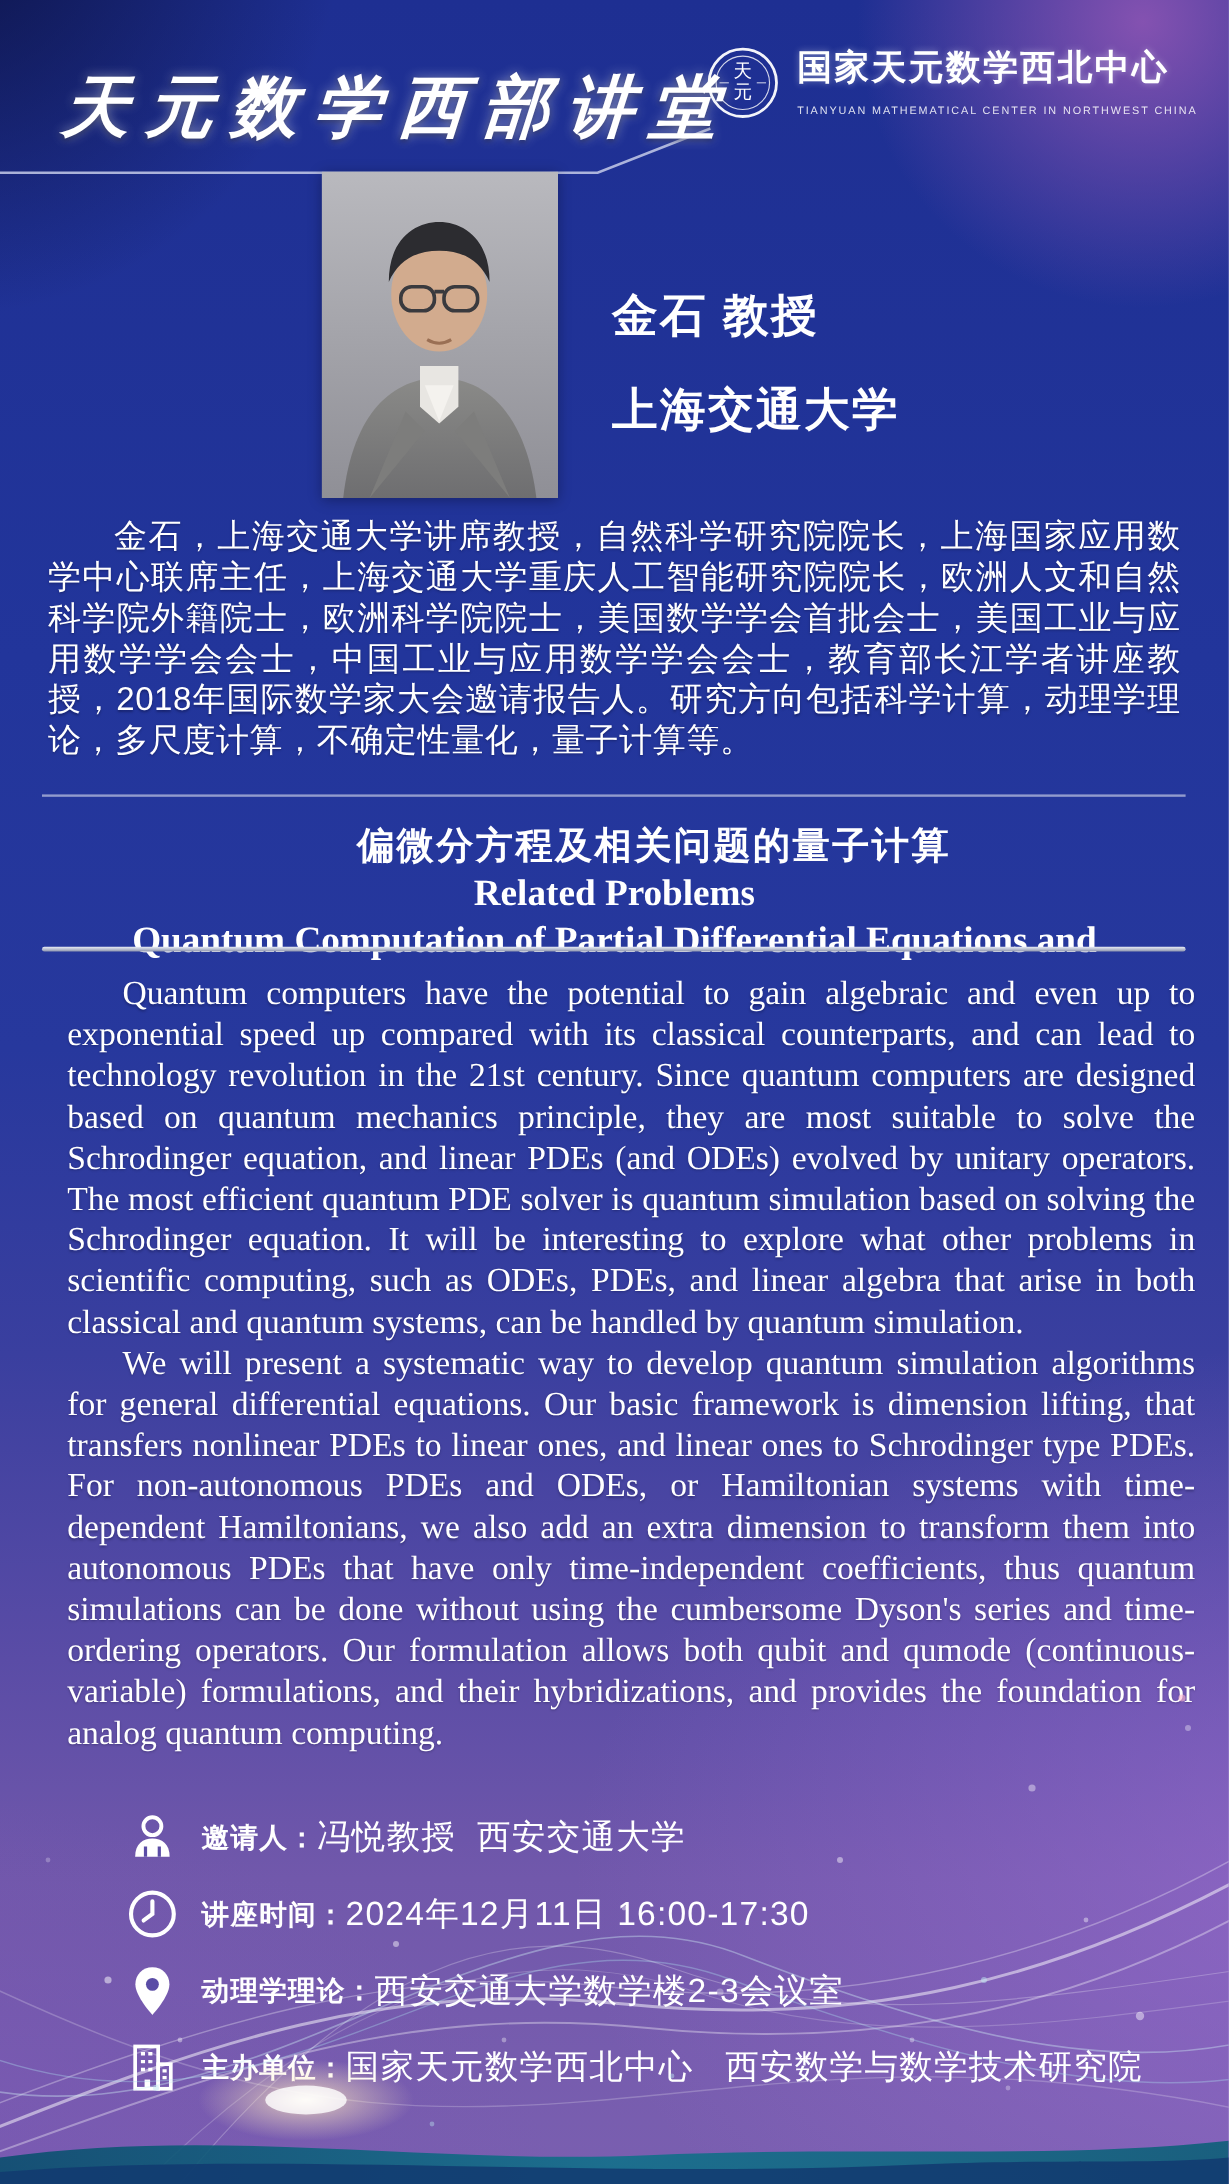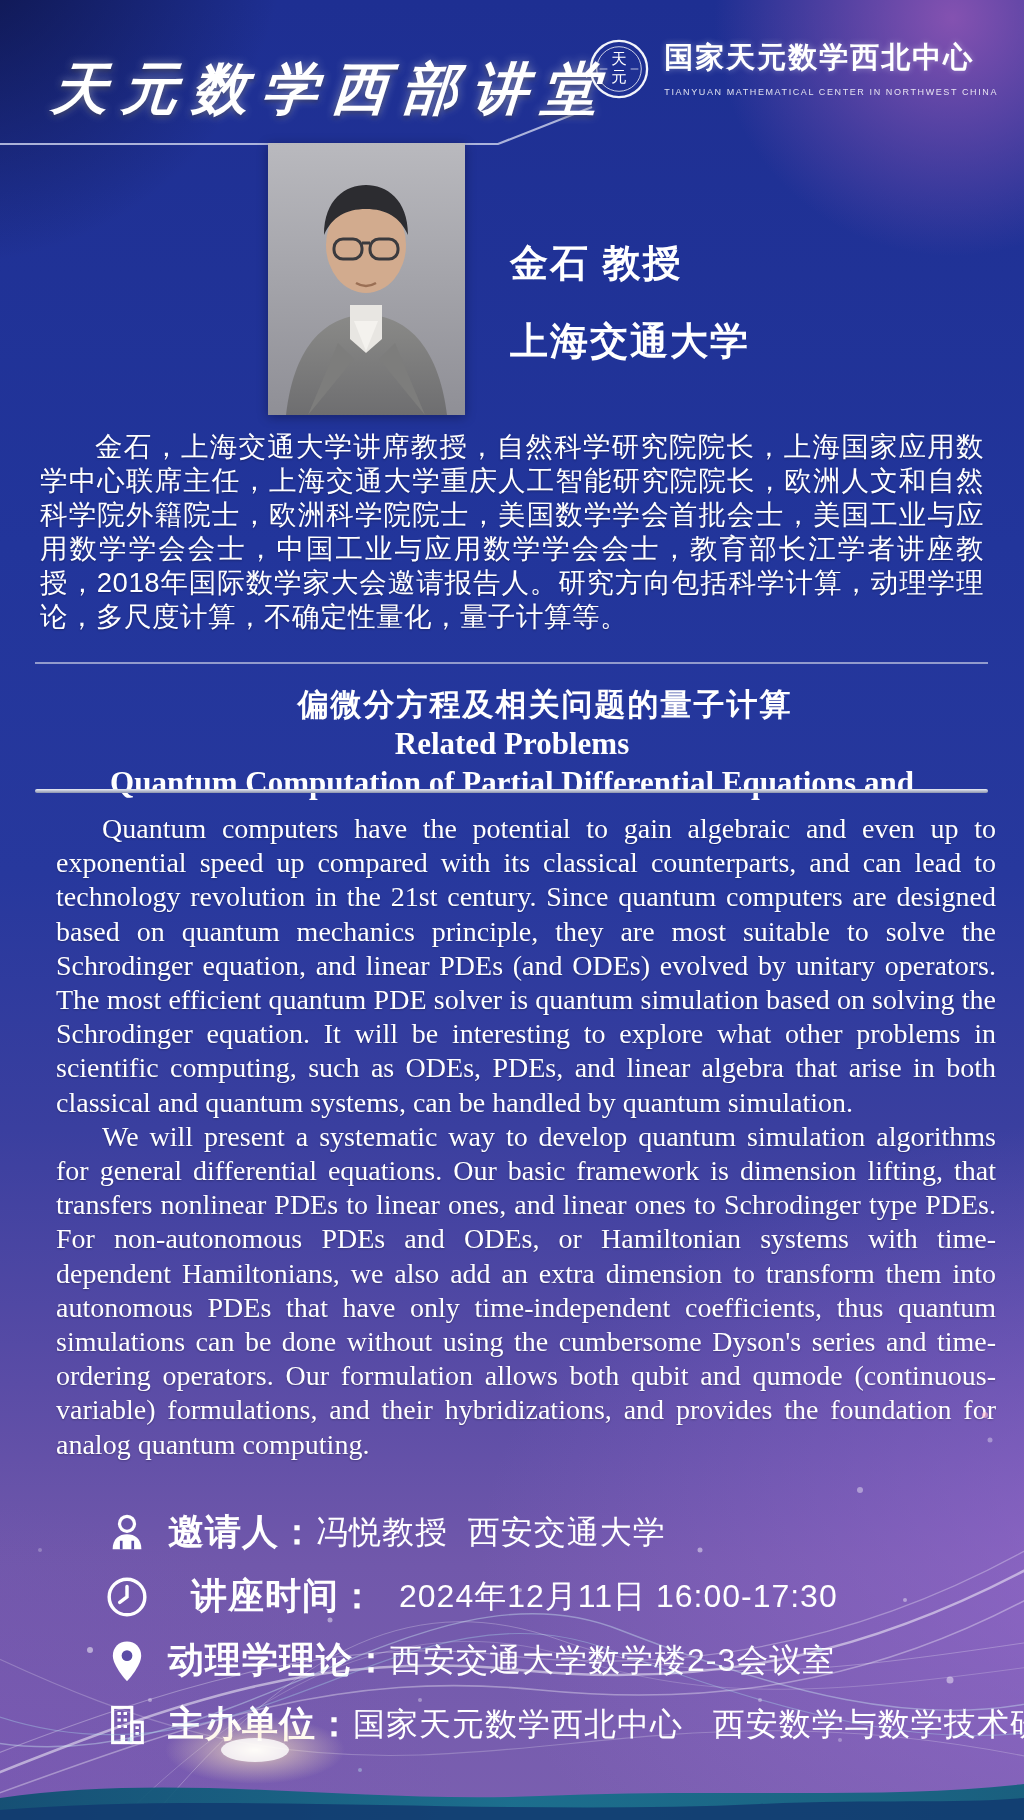--- a/index.html
+++ b/index.html
@@ -55,23 +55,23 @@
     left:56px;top:812px;width:940px;
     font-family:"Liberation Serif",serif;font-size:28px;line-height:34.2px;
     text-align:justify;text-align-last:left;text-shadow:0 1px 2px rgba(0,0,30,.3);
   }
   .abstract p{margin:0;text-indent:46px;}
 
   
   .details{left:104px;top:1508px;width:880px;}
   .detail-row{position:absolute;left:0;display:flex;align-items:center;white-space:pre;}
   .detail-row .detail-icon{width:46px;height:46px;margin-right:18px;flex:0 0 auto;display:inline-flex;}
-  .detail-label{font-size:36px;font-weight:bold;letter-spacing:1px;}
-  .detail-value{font-size:32px;letter-spacing:1px;}
-  .row0{top:0px;} .row1{top:64px;gap:23px;} .row2{top:128px;} .row3{top:192px;}
+  .detail-label{font-size:23px;font-weight:bold;letter-spacing:1px;}
+  .detail-value{font-size:28px;letter-spacing:1px;}
+  .row0{top:0px;} .row1{top:64px;} .row2{top:128px;} .row3{top:192px;}
 
   .waves{left:0;top:1400px;pointer-events:none;}
 </style>
 </head>
 <body>
 
 <svg class="abs header-line-svg" width="1024" height="170" viewBox="0 0 1024 170">
   <polyline points="0,144 498,144 592,107" stroke="#c5cbe9" stroke-width="2.2" fill="none" opacity="0.85"></polyline>
 </svg>
 

